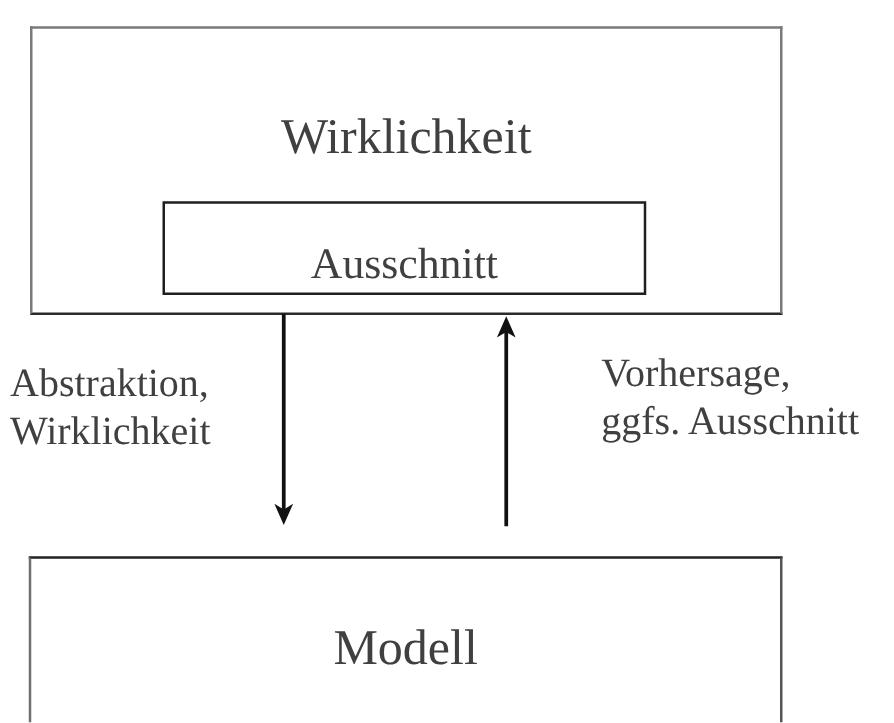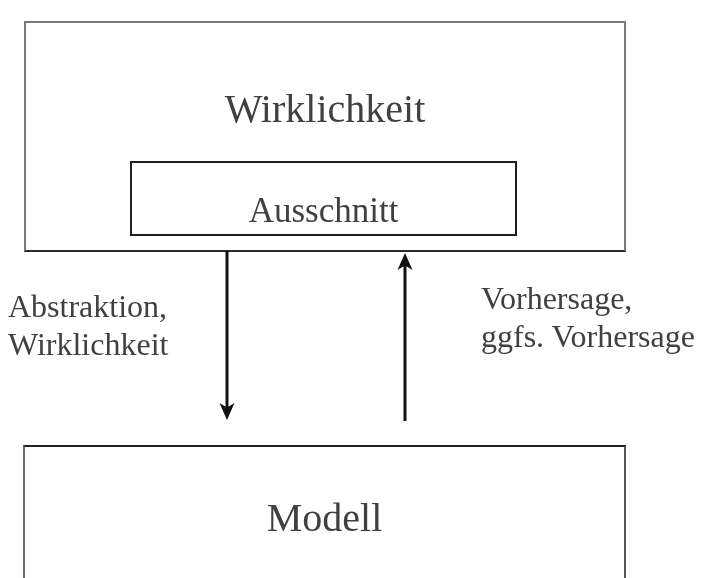--- a/index.html
+++ b/index.html
@@ -124,16 +124,16 @@
     </g>
   </svg>
 
   <div class="side-label left">
     <div>Abstraktion,</div>
     <div>Wirklichkeit</div>
   </div>
 
   <div class="side-label right">
     <div>Vorhersage,</div>
-    <div>ggfs. Vorhersage</div>
+    <div>ggfs. Ausschnitt</div>
   </div>
 
 </div>
 
 </body></html>

